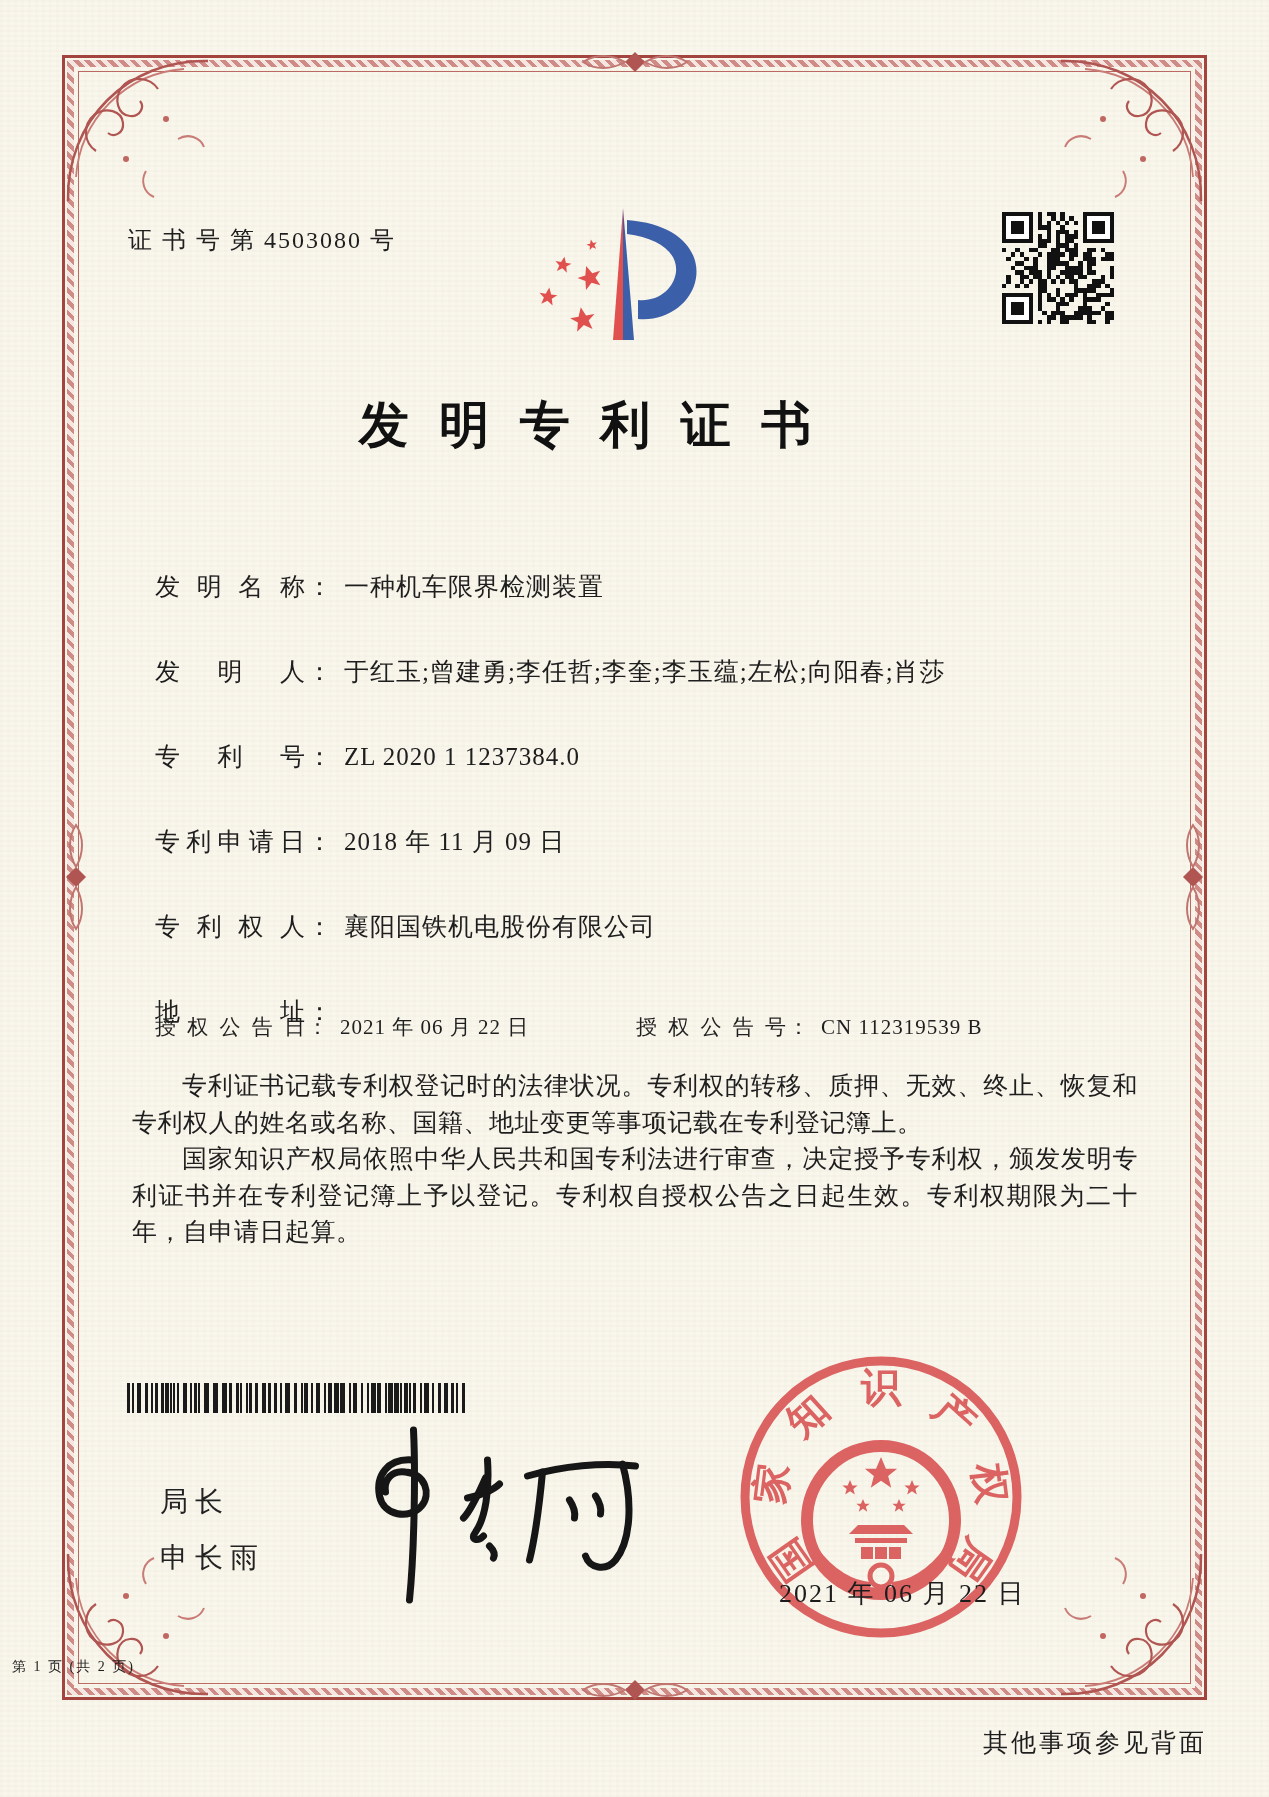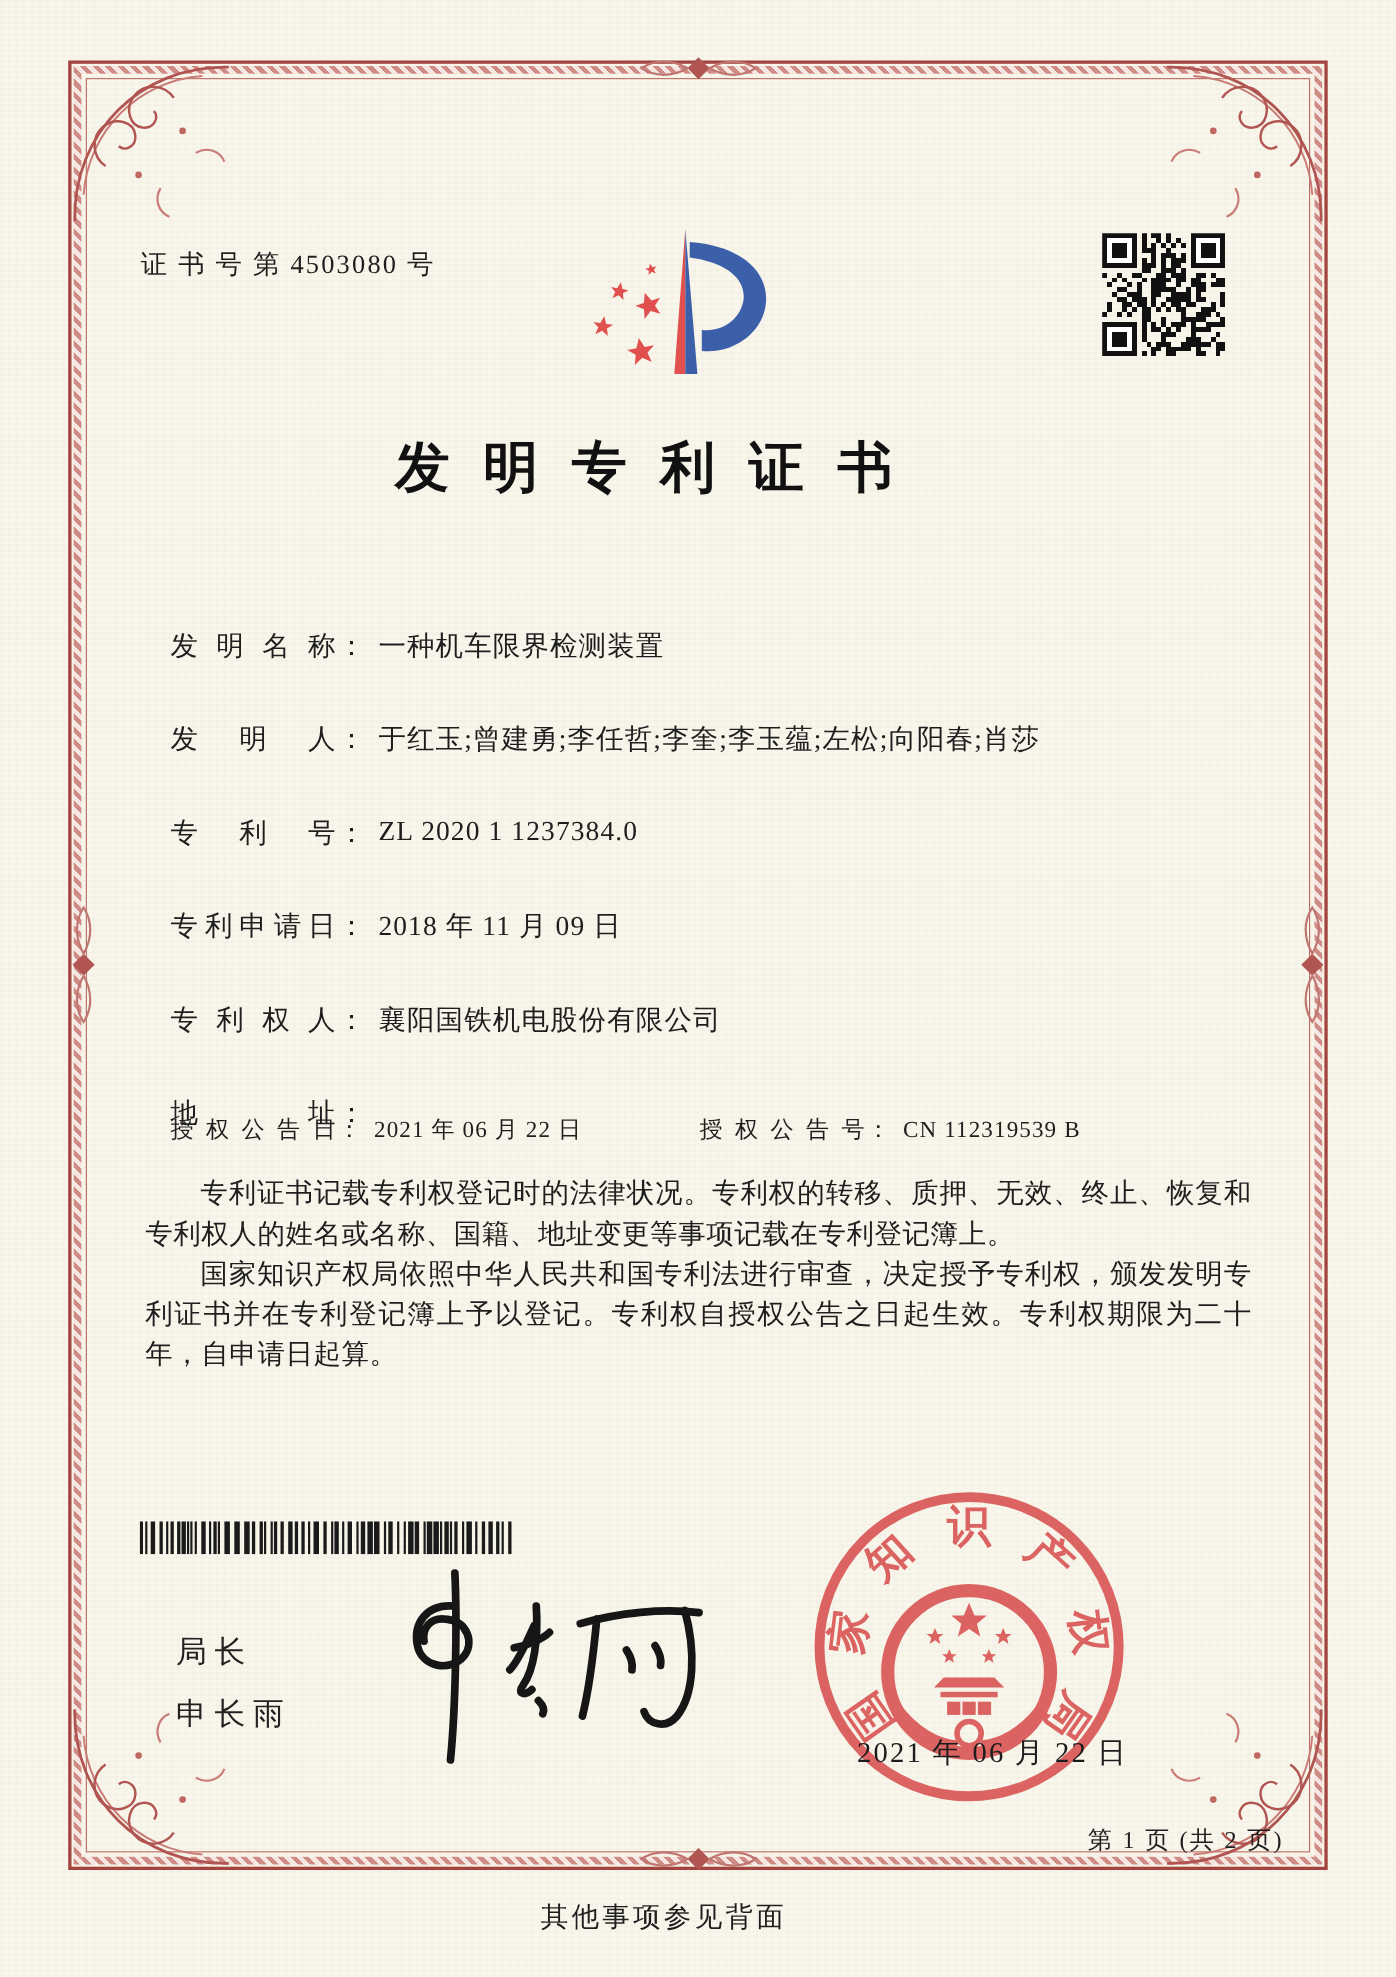--- a/index.html
+++ b/index.html
@@ -57,22 +57,22 @@
 
   
   .barcode{position:absolute;left:127px;top:1383px;width:340px;height:30px;}
   .signoff{position:absolute;left:160px;top:1483px;
     font-family:Liberation Serif, serif;font-size:28px;letter-spacing:7px;color:#222;}
   .signoff .nm{margin-top:18px;}
   .signature{position:absolute;left:315px;top:1400px;width:335px;height:210px;}
   .seal{position:absolute;left:736px;top:1352px;width:290px;height:290px;opacity:.92;}
   .sealdate{position:absolute;left:779px;top:1576px;font-size:26px;letter-spacing:2px;
     color:#1c1c1c;white-space:pre;z-index:5;}
-  .pageinfo{position:absolute;left:0;right:102px;top:1658px;text-align:right;font-size:22px;letter-spacing:2px;}
-  .backnote{position:absolute;left:0;right:62px;top:1726px;text-align:center;font-size:25px;letter-spacing:3px;}
+  .pageinfo{position:absolute;left:0;right:102px;top:1658px;text-align:left;font-size:14px;letter-spacing:2px;padding-left:12px;}
+  .backnote{position:absolute;left:0;right:62px;top:1726px;text-align:right;font-size:25px;letter-spacing:3px;}
 </style>
 </head>
 <body>
 
 <div class="page">
 
   <div class="f1"></div>
   <div class="f2"></div>
   <div class="f3"></div>
 

